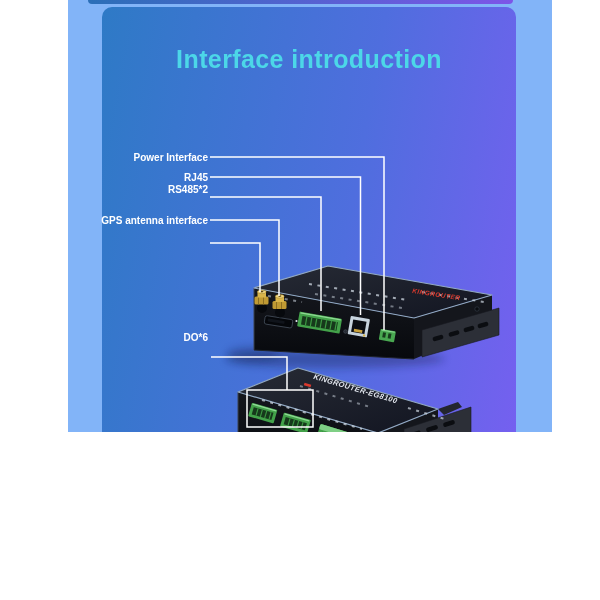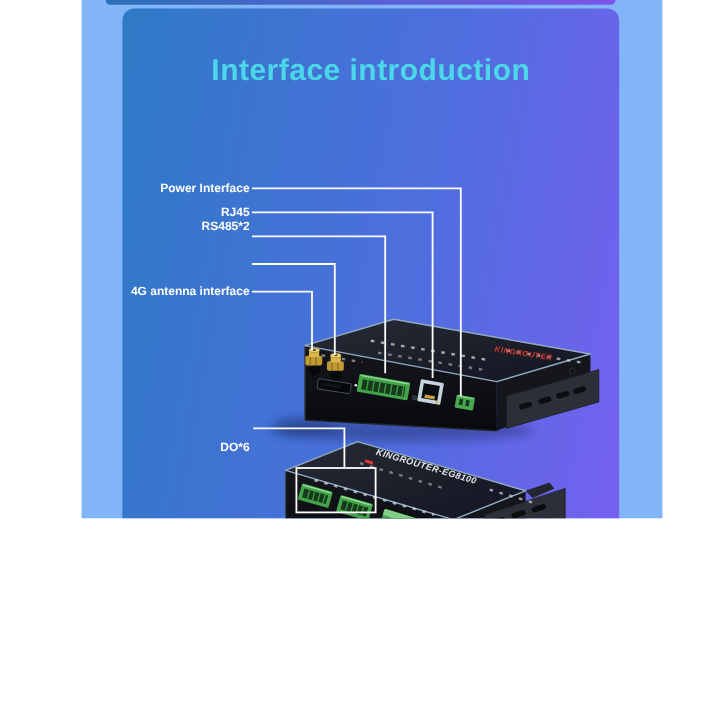--- a/index.html
+++ b/index.html
@@ -26,22 +26,22 @@
   <div class="band"></div>
   <div class="peek-top"></div>
   <div class="peek-bottom"></div>
   <div class="card"></div>
 
   <div class="title">Interface introduction</div>
 
   <div class="callout r" style="top:149.5px">Power Interface</div>
   <div class="callout r" style="top:169.5px">RJ45</div>
   <div class="callout r" style="top:182px">RS485*2</div>
-  <div class="callout r" style="top:235.5px">4G antenna interface</div>
-  <div class="callout r" style="top:366px">DO*6</div>
+  <div class="callout r" style="top:212.5px">GPS antenna interface</div>
+  <div class="callout r" style="top:330px">DO*6</div>
   <div class="callout r" style="top:469.5px">DI*9</div>
 
   <svg class="overlay" width="600" height="600" viewBox="0 0 600 600">
     <defs>
       <filter id="soft" x="-60%" y="-60%" width="220%" height="220%">
           <feGaussianBlur stdDeviation="4"></feGaussianBlur>
         </filter>
       <linearGradient id="gTop" x1="0" y1="0" x2="1" y2="1">
         <stop offset="0" stop-color="#272b35"></stop>
           <stop offset="1" stop-color="#121521"></stop>

